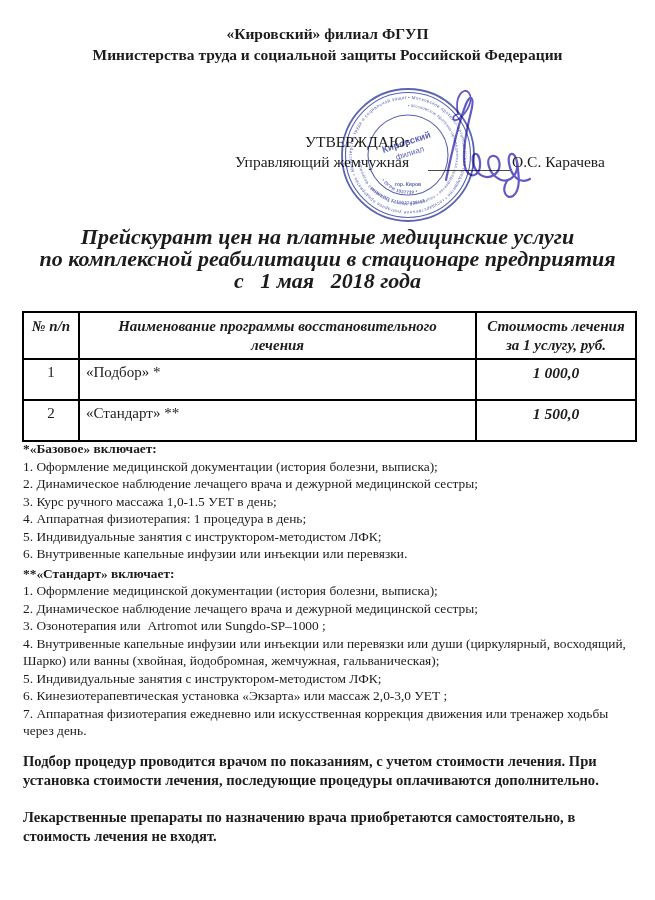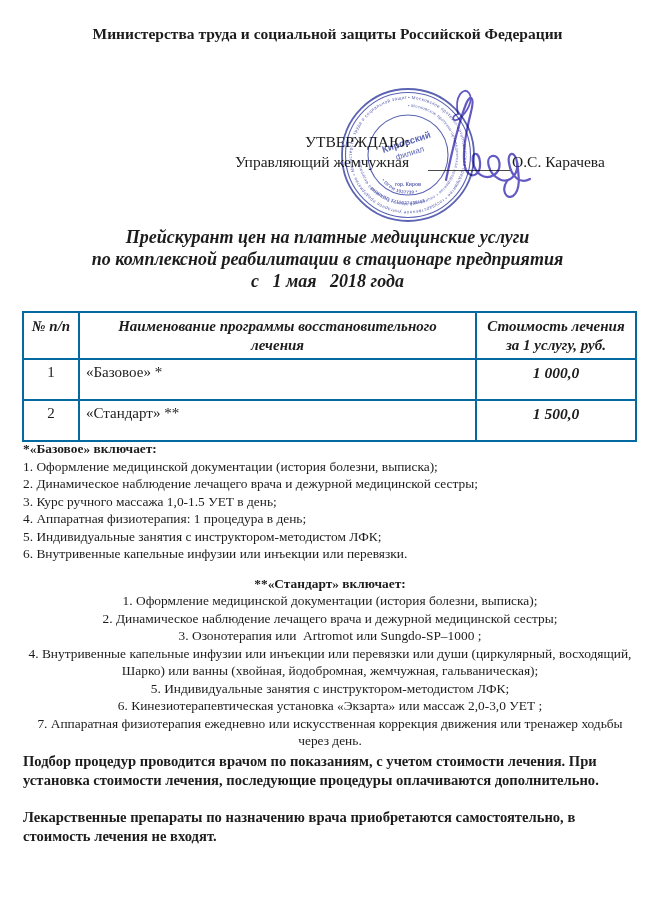--- a/index.html
+++ b/index.html
@@ -26,58 +26,59 @@
   .signer-name{position:absolute;top:153px;left:512px;font-size:15.5px;}
   .sign-line{position:absolute;top:154px;left:428px;width:82px;height:16px;border-bottom:1.5px solid #4a4a4a;}
 
   .stamp-wrap{position:absolute;top:85px;left:338px;width:140px;height:140px;mix-blend-mode:multiply;opacity:.92;}
   .sig-wrap{position:absolute;top:84px;left:420px;width:115px;height:118px;mix-blend-mode:multiply;opacity:.95;}
 
   
   .doc-title{
     position:absolute;top:226px;left:0;width:655px;
     text-align:center;font-weight:bold;font-style:italic;
-    font-size:18px;line-height:22px;
+    font-size:22px;line-height:22px;
   }
 
   
   table.price{
     position:absolute;top:311px;left:22px;
     width:613px;border-collapse:collapse;table-layout:fixed;
   }
   table.price td,table.price th{
-    border:2px solid #0369a1;vertical-align:top;padding:4px 6px;
+    border:2px solid #000000;vertical-align:top;padding:4px 6px;
   }
   th.h{font-weight:bold;font-style:italic;font-size:15px;text-align:center;line-height:18.5px;}
   th.h .cap{display:inline-block;}
   .col-num{width:56px;}
   .col-name{width:397px;}
   .col-price{width:160px;}
   td.c-num{text-align:center;font-size:15px;height:31px;}
   td.c-name{text-align:left;font-size:15px;padding-left:12px;}
   td.c-price{text-align:center;font-weight:bold;font-size:15.5px;font-style:italic;}
 
   
   .notes{position:absolute;top:440px;left:23px;width:614px;font-size:13.4px;line-height:17.5px;}
   .note-heading{font-weight:bold;}
-  .note-group-2{margin-top:12px;text-align:center;}
+  .note-group-2{margin-top:2px;}
 
   
   .foot-para{position:absolute;left:23px;width:590px;font-weight:bold;font-size:14.6px;line-height:18.5px;}
   .foot-1{top:752px;}
   .foot-2{top:808px;}
 
   .stamp-wrap svg text{font-family:"Liberation Sans","DejaVu Sans",sans-serif;}
 </style>
 </head>
 <body>
 
 <div class="page">
 
   <div class="org-header">
+    <div class="pre">«Кировский» филиал ФГУП</div>
     <div class="pre">Министерства труда и социальной защиты Российской Федерации</div>
   </div>
 
   <div class="approve-label">УТВЕРЖДАЮ:</div>
   <div class="role-label">Управляющий жемчужная</div>
   <div class="sign-line"></div>
   <div class="signer-name">О.С. Карачева</div>
 
   <div class="stamp-wrap">
     <svg width="140" height="140" viewBox="0 0 140 140">
@@ -133,21 +134,21 @@
         <col class="col-price">
     </colgroup>
     <tbody>
         <tr>
       <th class="h"><span class="cap">№ п/п</span></th>
       <th class="h"><span class="cap" style="max-width:340px">Наименование программы восстановительного лечения</span></th>
       <th class="h"><span class="cap" style="max-width:148px">Стоимость лечения за 1 услугу, руб.</span></th>
     </tr>
     <tr>
       <td class="c-num">1</td>
-      <td class="c-name">«Базовое» *</td>
+      <td class="c-name">«Подбор» *</td>
       <td class="c-price">1 000,0</td>
     </tr>
     <tr>
       <td class="c-num">2</td>
       <td class="c-name">«Стандарт» **</td>
       <td class="c-price">1 500,0</td>
     </tr>
   </tbody>
     </table>
 

